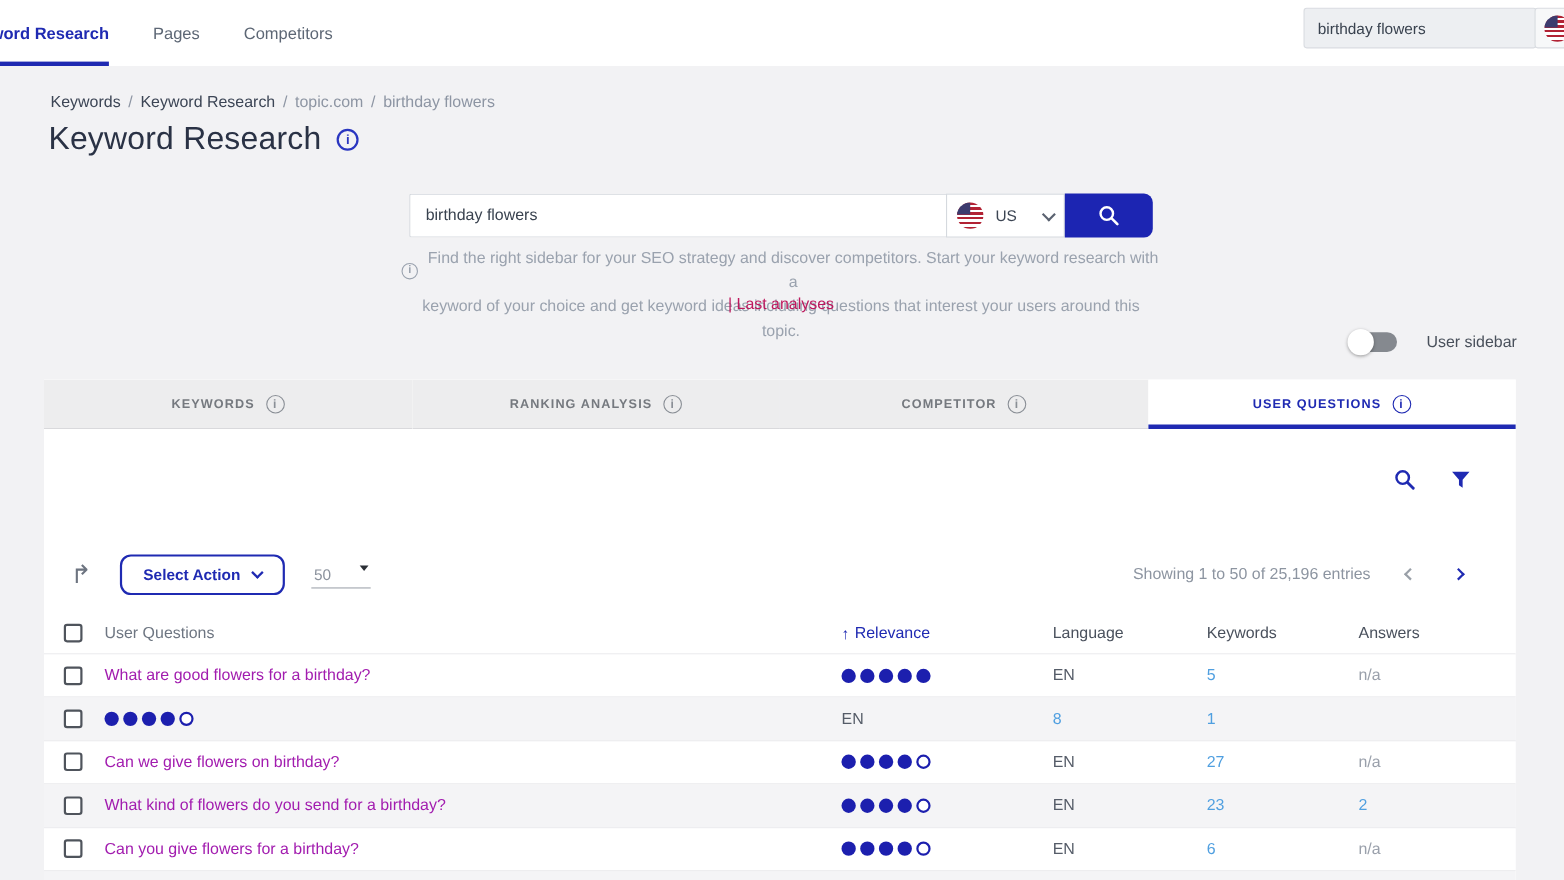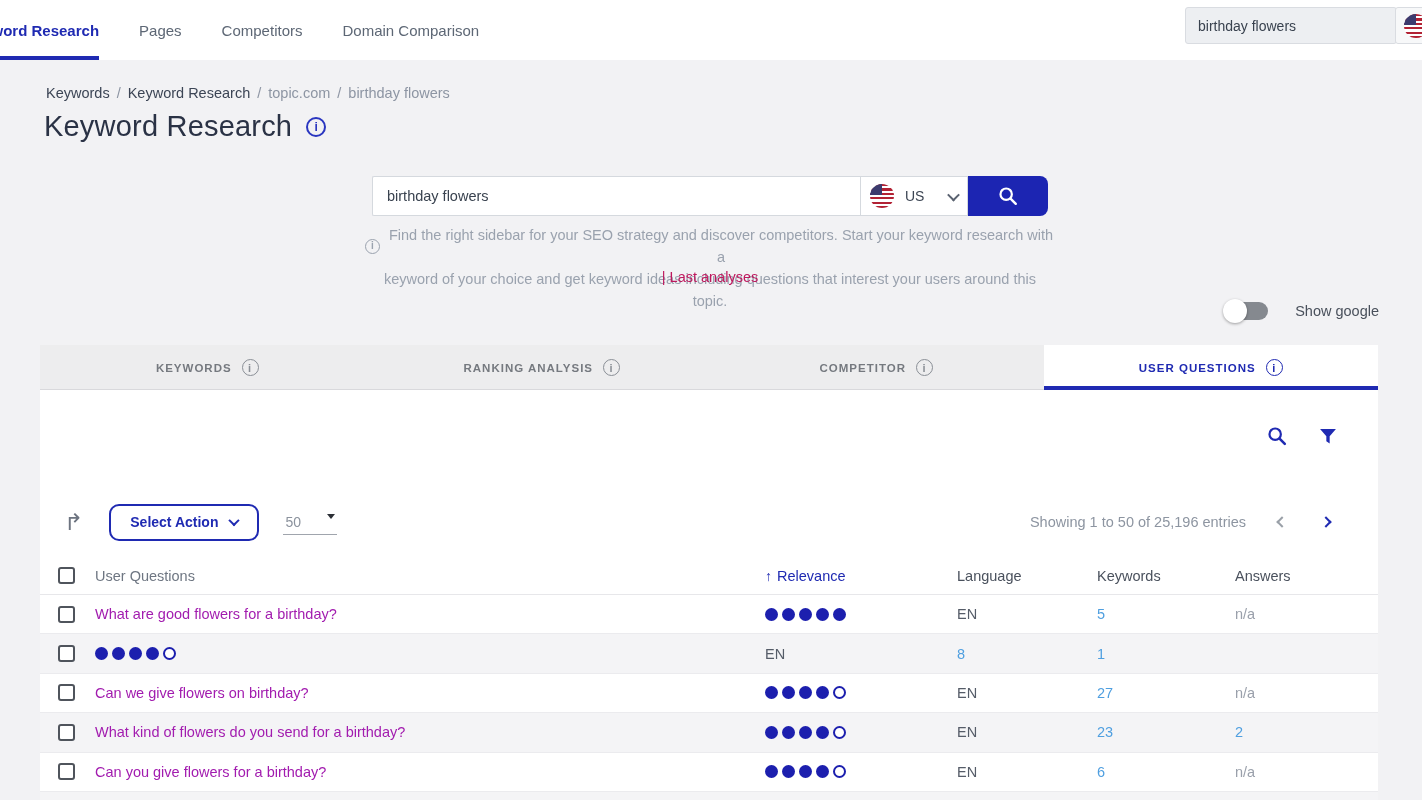--- a/index.html
+++ b/index.html
@@ -104,21 +104,20 @@
 </head>
 <body>
 
 <div class="wrap">
 
   <div class="topnav">
     <div class="nav-items">
       <div class="nav-item active">Keyword Research</div>
       <div class="nav-item">Pages</div>
       <div class="nav-item">Competitors</div>
-      <div class="nav-item">Domain Comparison</div>
     </div>
     <input class="topnav-search" value="birthday flowers" style="">
     <div class="topnav-flagbox">
       <span class="flag">
           <span class="canton"></span>
         </span>
     </div>
   </div>
 
   <div class="breadcrumb">
@@ -159,21 +158,21 @@
       <span>Find the right sidebar for your SEO strategy and discover competitors. Start your keyword research with a</span>
     </div>
     <div>keyword of your choice and get keyword ideas including questions that interest your users around this topic.</div>
   </div>
   <div class="last-analyses">| Last analyses</div>
 
   <div class="toggle-row">
     <div class="switch">
         <span class="knob"></span>
       </div>
-    <span class="toggle-label">Show google</span>
+    <span class="toggle-label">User sidebar</span>
   </div>
 
   <div class="card">
 
     <div class="tabs">
       <div class="tab">
         <span>KEYWORDS</span>
         <span class="info-icon"></span>
       </div>
       <div class="tab">

